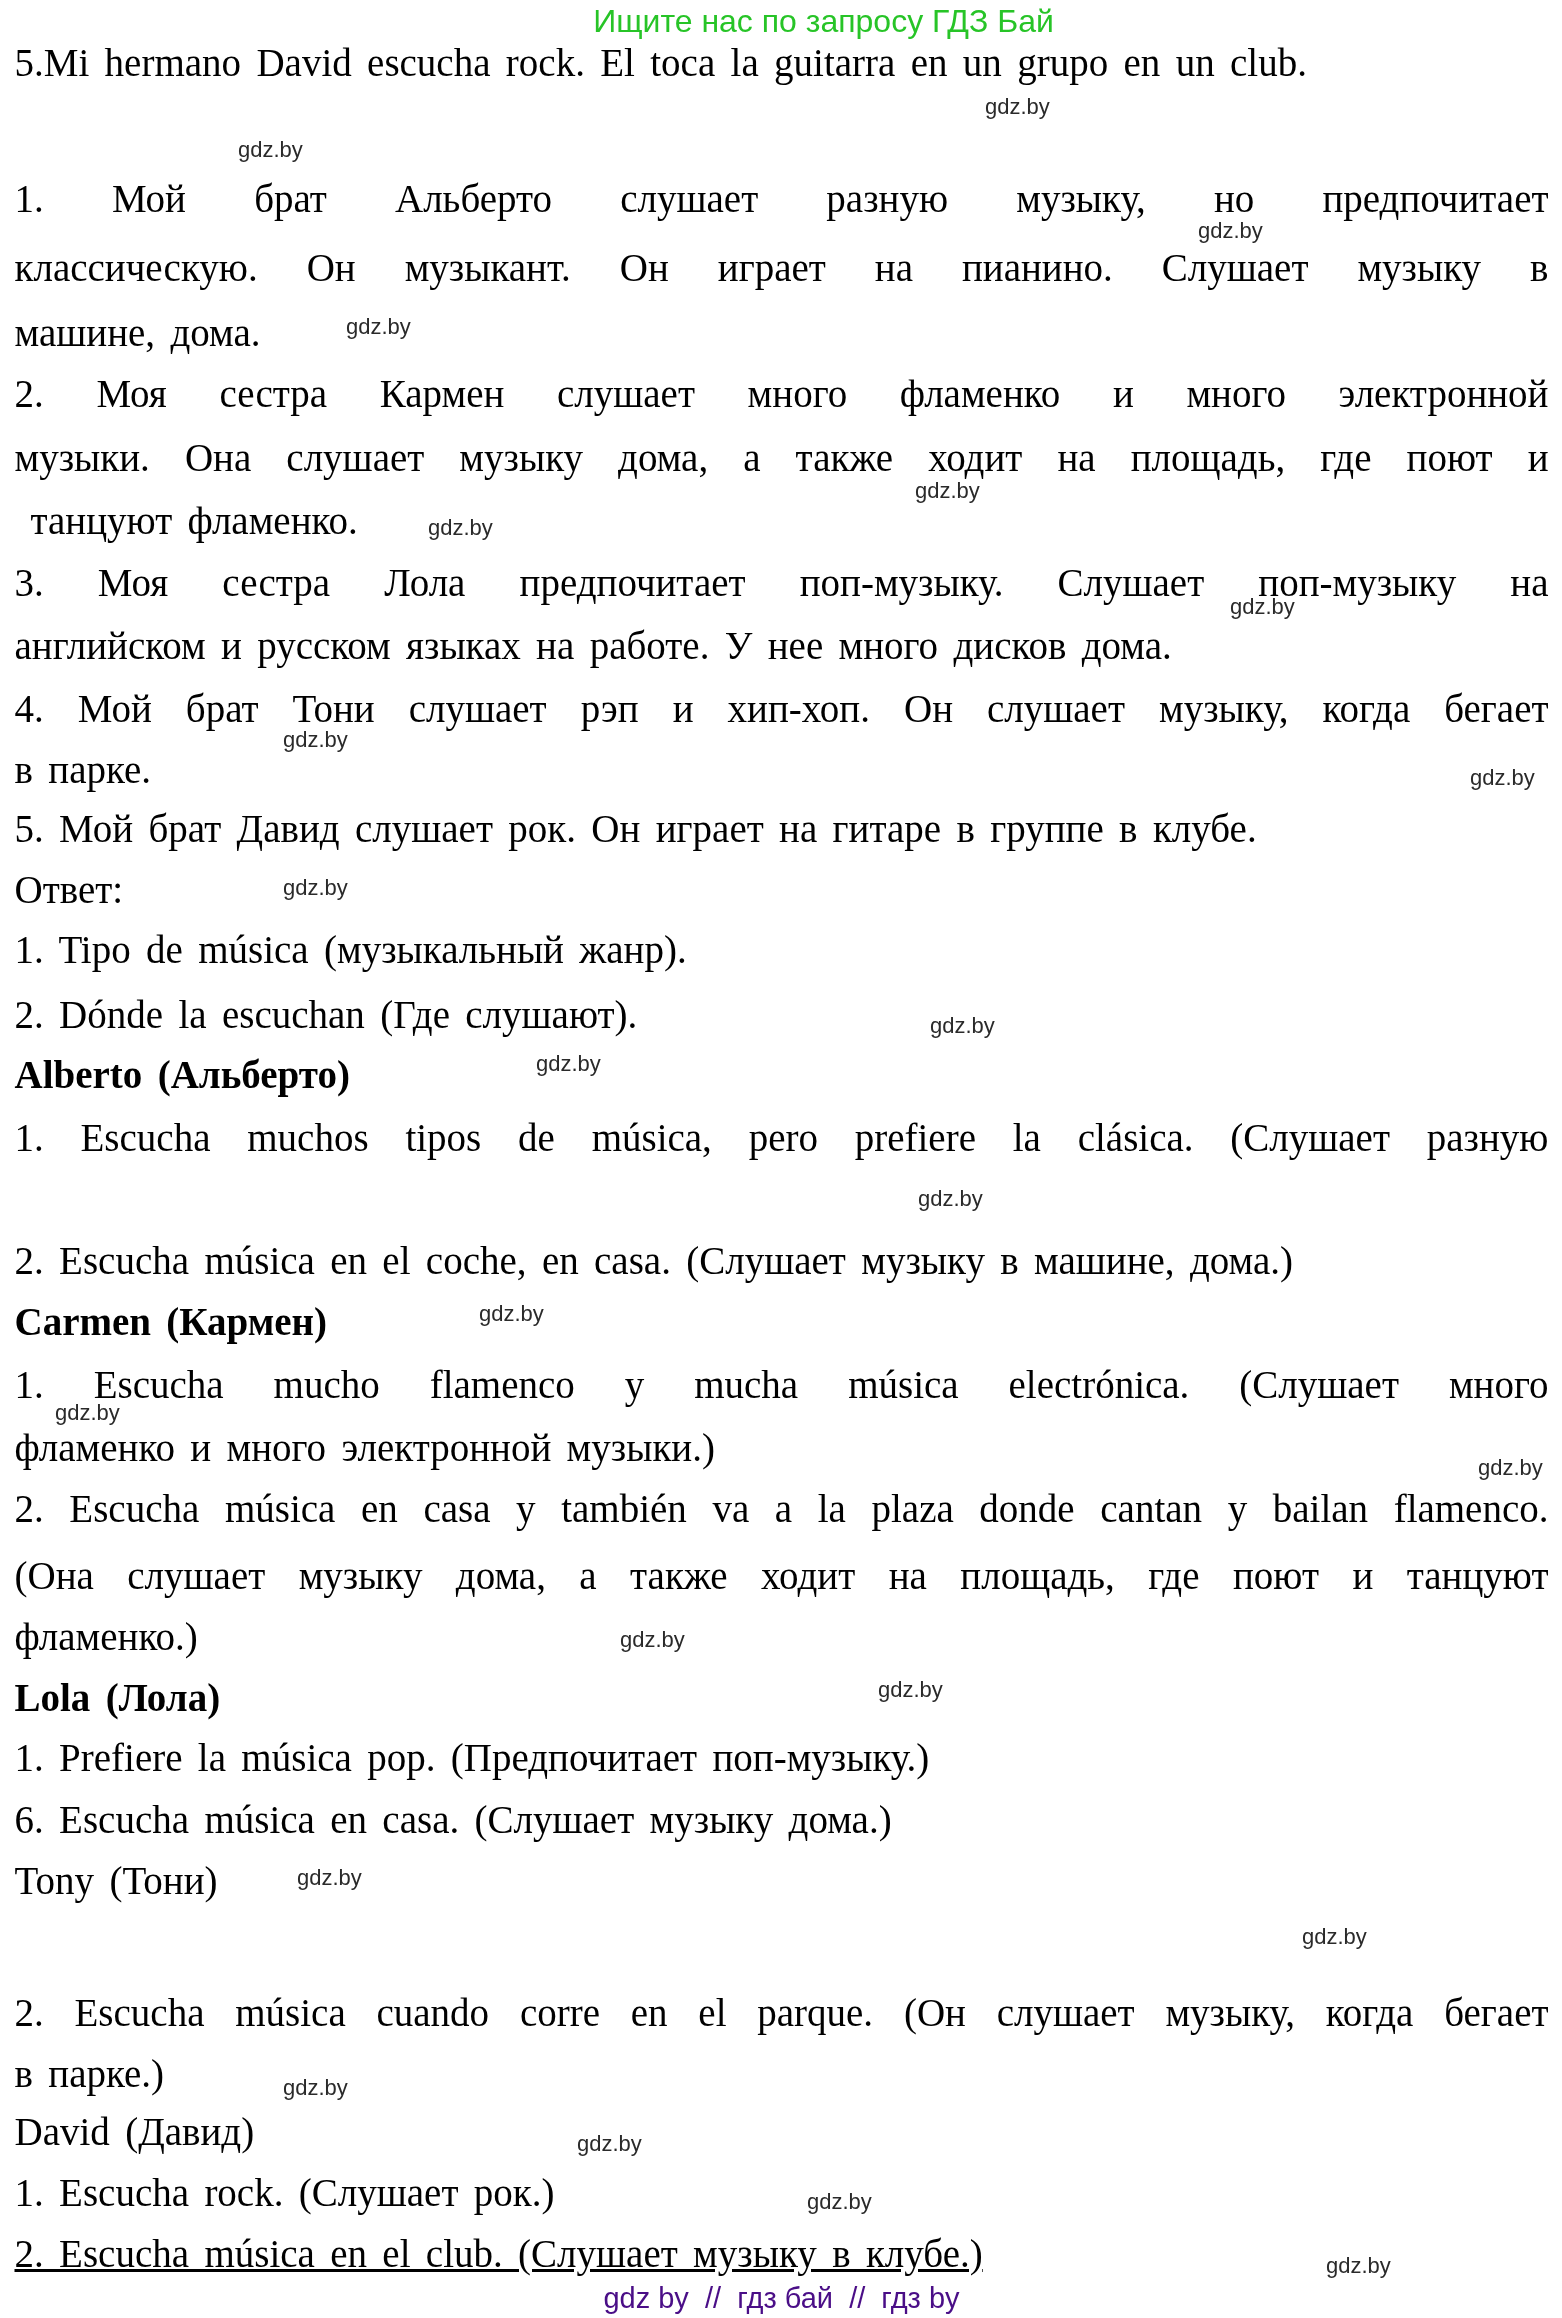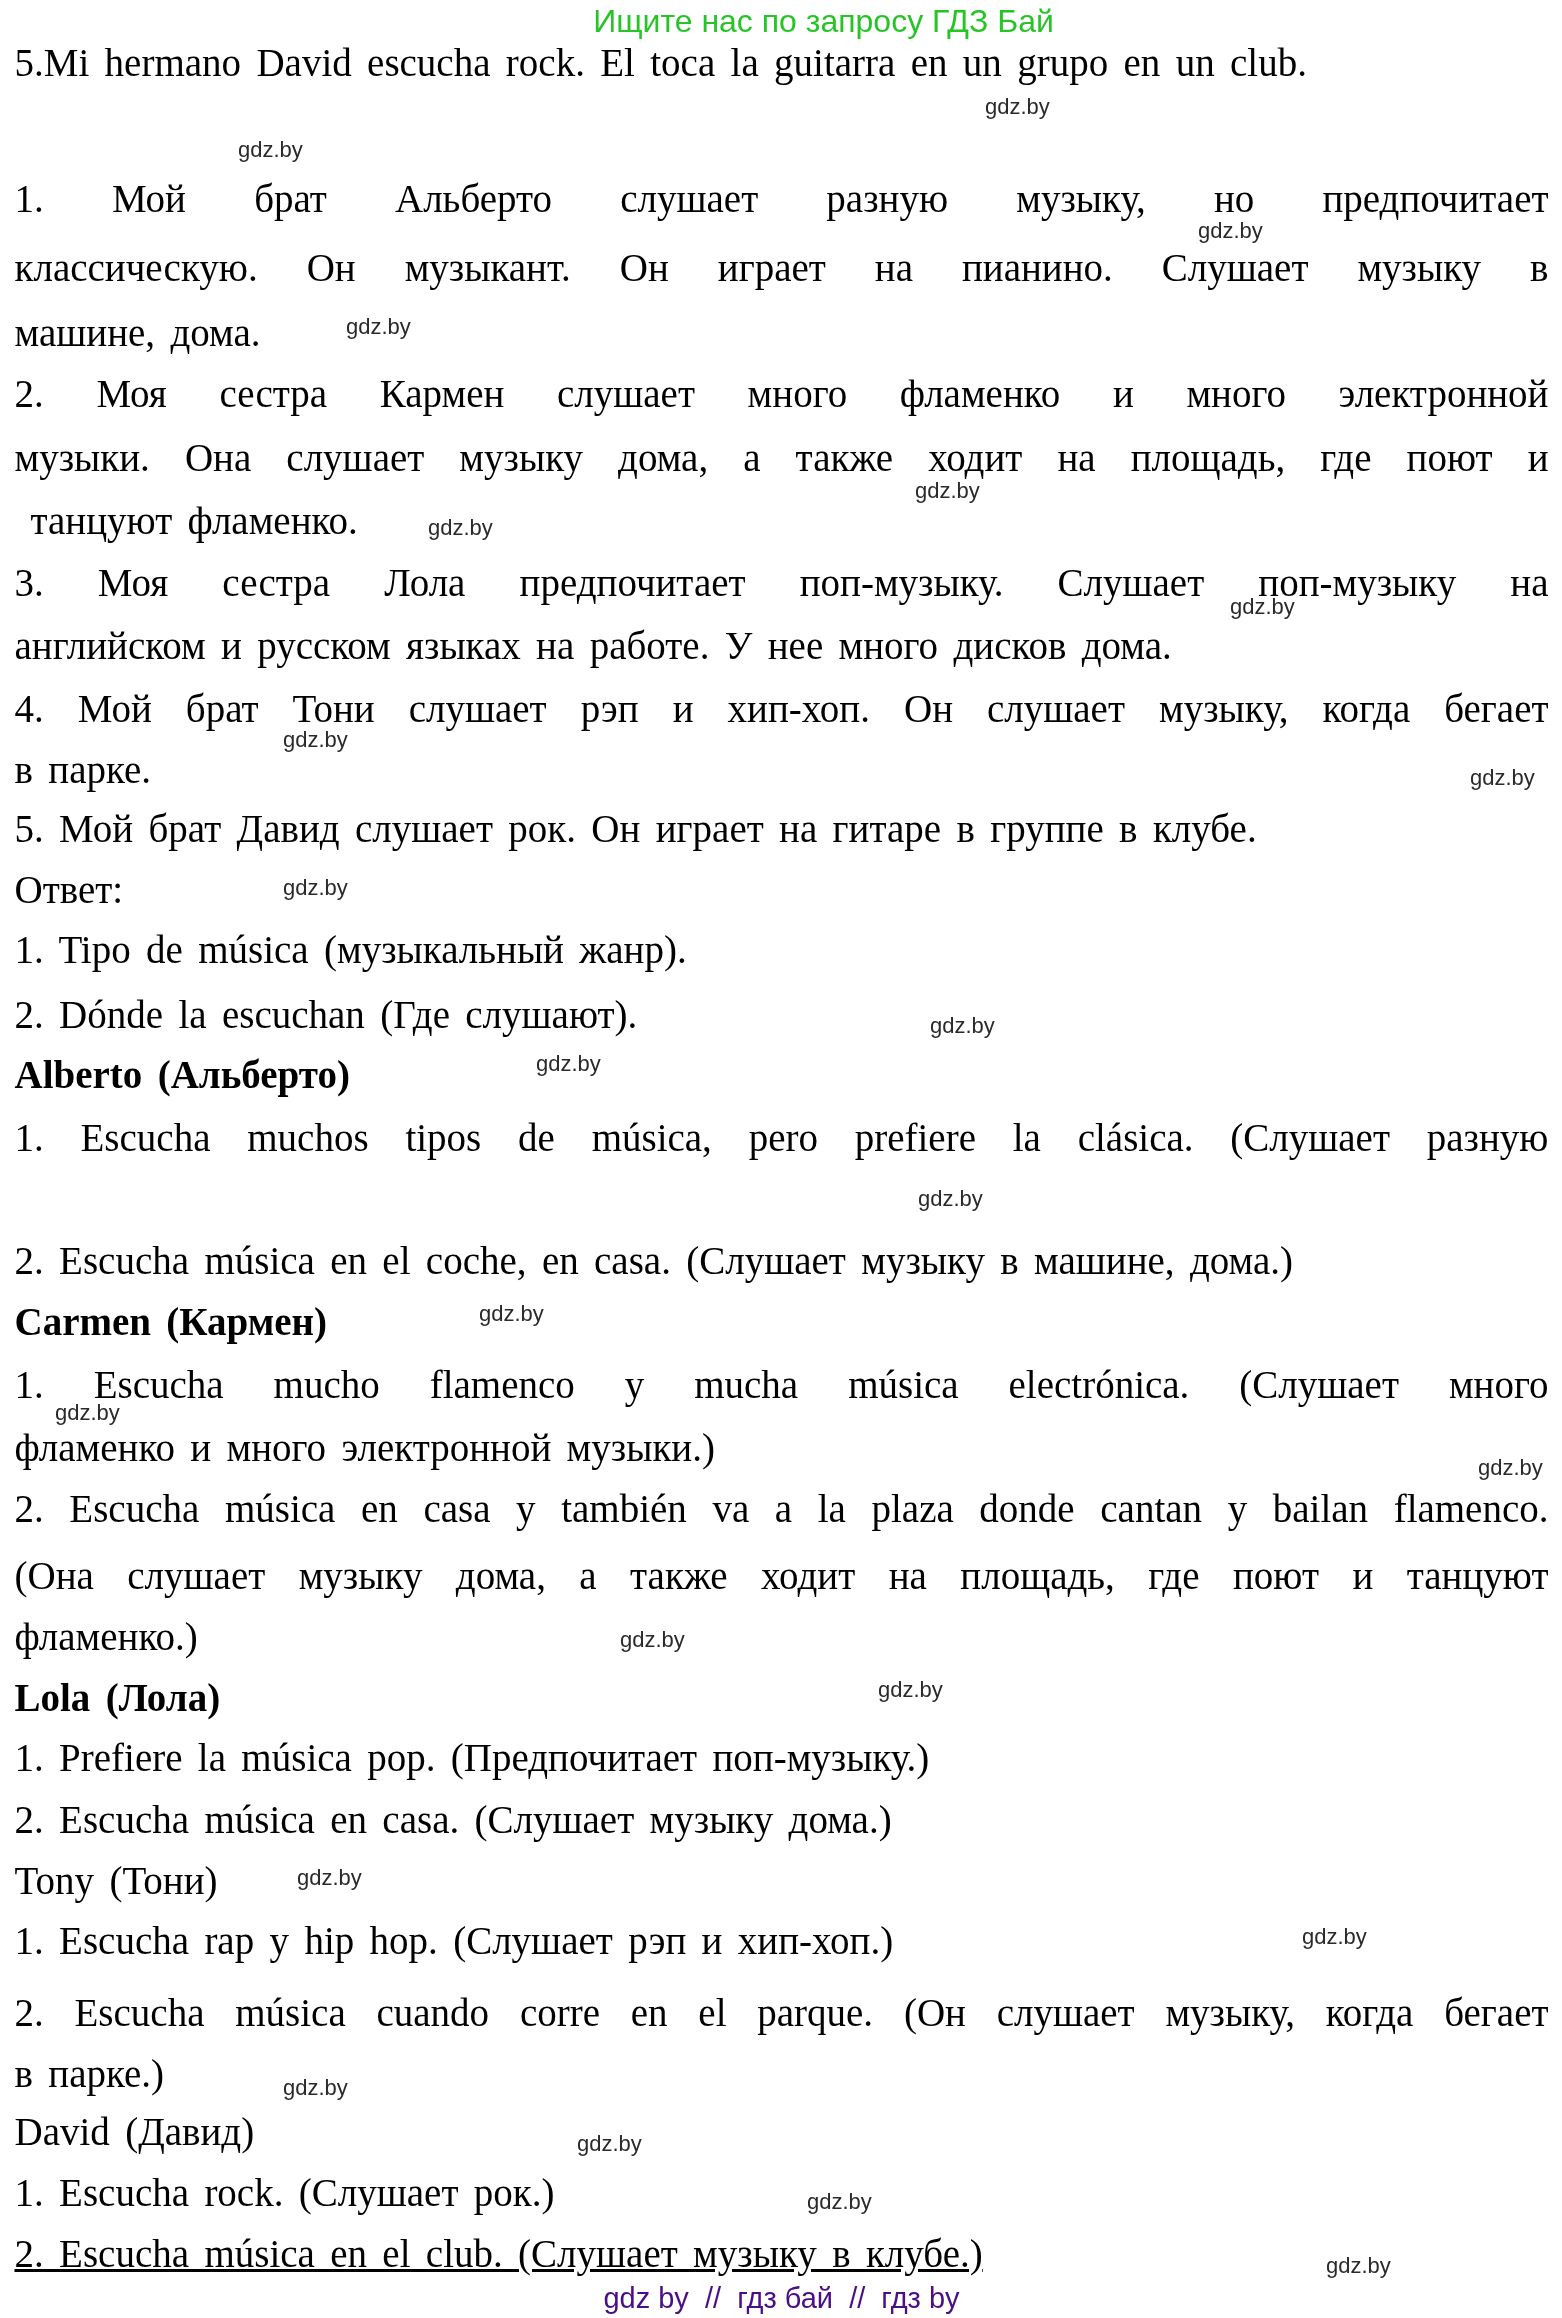--- a/index.html
+++ b/index.html
@@ -75,23 +75,22 @@
       <div class="line just" style="top: 1114px;">1. Escucha muchos tipos de música, pero prefiere la clásica. (Слушает разную</div>
       <div class="line" style="top: 1237px;">2. Escucha música en el coche, en casa. (Слушает музыку в машине, дома.)</div>
       <div class="line bold" style="top: 1298px;">Carmen  (Кармен)</div>
       <div class="line just" style="top: 1361px;">1. Escucha mucho flamenco y mucha música electrónica. (Слушает много</div>
       <div class="line" style="top: 1424px;">фламенко и много электронной музыки.)</div>
       <div class="line just" style="top: 1485px;">2. Escucha música en casa y también va a la plaza donde cantan y bailan flamenco.</div>
       <div class="line just" style="top: 1552px;">(Она слушает музыку дома, а также ходит на площадь, где поют и танцуют</div>
       <div class="line" style="top: 1613px;">фламенко.)</div>
       <div class="line bold" style="top: 1674px;">Lola  (Лола)</div>
       <div class="line" style="top: 1734px;">1. Prefiere la música pop. (Предпочитает поп-музыку.)</div>
-      <div class="line" style="top: 1796px;">2. Escucha música en casa. (Слушает музыку дома.)</div>
+      <div class="line" style="top: 1796px;">6. Escucha música en casa. (Слушает музыку дома.)</div>
       <div class="line" style="top: 1857px;">Tony  (Тони)</div>
-      <div class="line" style="top: 1917px;">1. Escucha rap y hip hop. (Слушает рэп и хип-хоп.)</div>
       <div class="line just" style="top: 1989px;">2. Escucha música cuando corre en el parque. (Он слушает музыку, когда бегает</div>
       <div class="line" style="top: 2050px;">в парке.)</div>
       <div class="line" style="top: 2108px;">David (Давид)</div>
       <div class="line" style="top: 2169px;">1. Escucha rock. (Слушает рок.)</div>
       <div class="line" style="top: 2230px; text-decoration: underline;">2. Escucha música en el club. (Слушает музыку в клубе.)</div>
     </div>
   <div class="wm-layer">
       <span class="wm" style="left: 985px; top: 95px; color: rgb(42, 42, 42);">gdz.by</span>
       <span class="wm" style="left: 238px; top: 138px; color: rgb(42, 42, 42);">gdz.by</span>
       <span class="wm" style="left: 1198px; top: 219px; color: rgb(42, 42, 42);">gdz.by</span>

